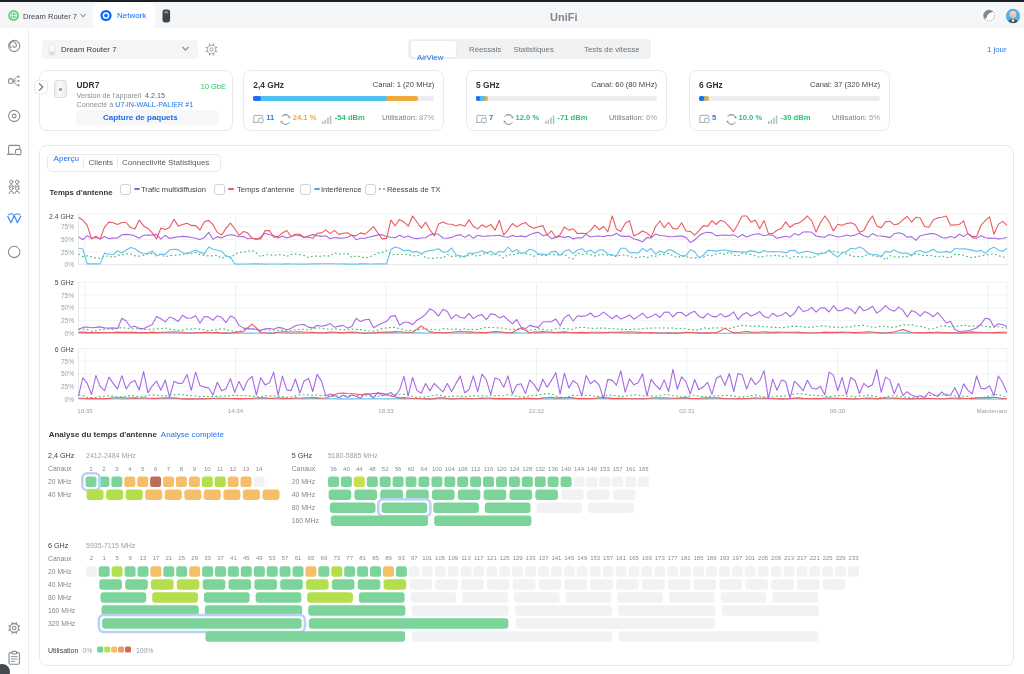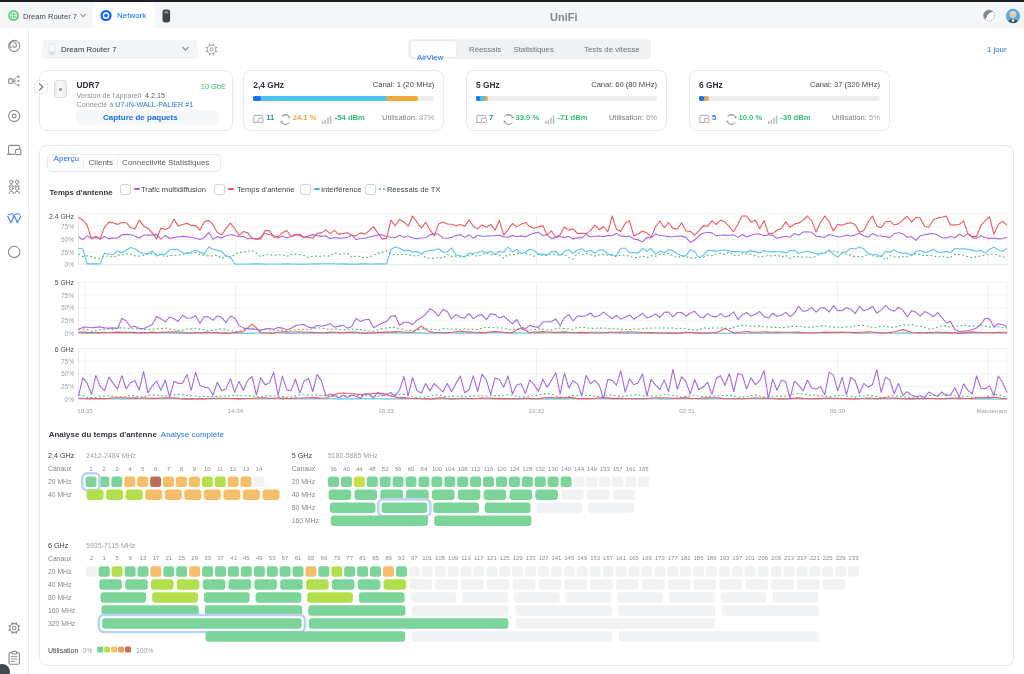--- a/index.html
+++ b/index.html
@@ -211,21 +211,21 @@
       <path d="M 0.8 8.2 v -5.6 a 1.2 1.2 0 0 1 1.2 -1.2 h 6.6 a 1.2 1.2 0 0 1 1.2 1.2 v 1"></path>
       <path d="M 0 8.4 h 5.4"></path>
       <rect x="5.6" y="4.2" width="4.6" height="4.4" rx="1"></rect>
     </svg>
 <div class="abs t" style="left:489px;top:112.8px;font-size:7.6px;font-weight:bold;color:#2a7de1;">7</div>
 <svg class="abs" style="left:501.5px;top:112.5px" width="13" height="13" viewBox="0 0 13 13" fill="none" stroke="#878e95" stroke-width="1">
       <path d="M 2.2 7.8 a 4.4 4.4 0 0 0 8.2 1.4 M 10.8 5.2 a 4.4 4.4 0 0 0 -8.2 -1.4"></path>
       <path d="M 1 9.6 l 1.2 -1.9 l 2 0.9 z M 12 3.4 l -1.2 1.9 l -2 -0.9 z" fill="#878e95" stroke="none"></path>
       <path d="M 4.2 2.2 h 1.6 M 6.6 2.2 h 1.6" stroke-width="0.7"></path>
     </svg>
-<div class="abs t" style="left:515.5px;top:112.8px;font-size:7.6px;font-weight:bold;color:#2fbf71;">33.0 %</div>
+<div class="abs t" style="left:515.5px;top:112.8px;font-size:7.6px;font-weight:bold;color:#2fbf71;">12.0 %</div>
 <svg class="abs" style="left:544.5px;top:113.5px" width="12" height="11" viewBox="0 0 12 11" fill="#b6bcc2">
       <rect x="0" y="7" width="1.5" height="3" rx="0.5"></rect>
       <rect x="2.6" y="5.4" width="1.5" height="4.6" rx="0.5"></rect>
       <rect x="5.2" y="3.6" width="1.5" height="6.4" rx="0.5"></rect>
       <rect x="7.8" y="1.6" width="1.5" height="8.4" rx="0.5"></rect>
     </svg>
 <div class="abs t" style="left:557.5px;top:112.8px;font-size:7.6px;font-weight:bold;color:#2fbf71;">-71 dBm</div>
 <div class="abs t" style="right:367px;top:113px;font-size:7.6px;color:#7a8187;">Utilisation: <span style="color:#9aa1a8;">6%</span></div>
 <div class="abs card" style="left:689px;top:70px;width:201px;height:61px;"></div>
 <div class="abs t" style="left:699px;top:79.5px;font-size:8.4px;font-weight:bold;color:#30353b;">6 GHz</div>

